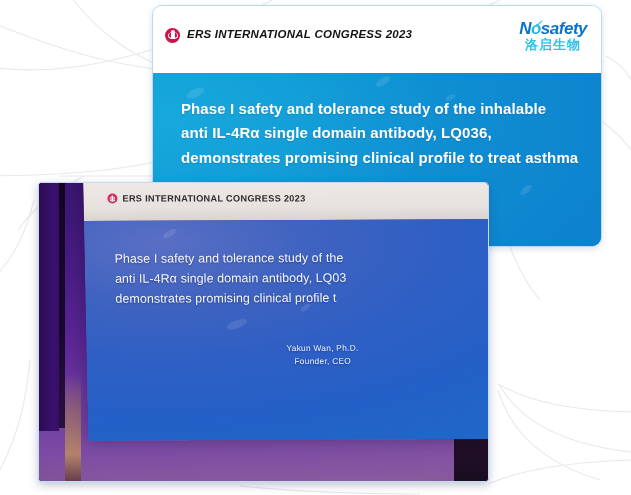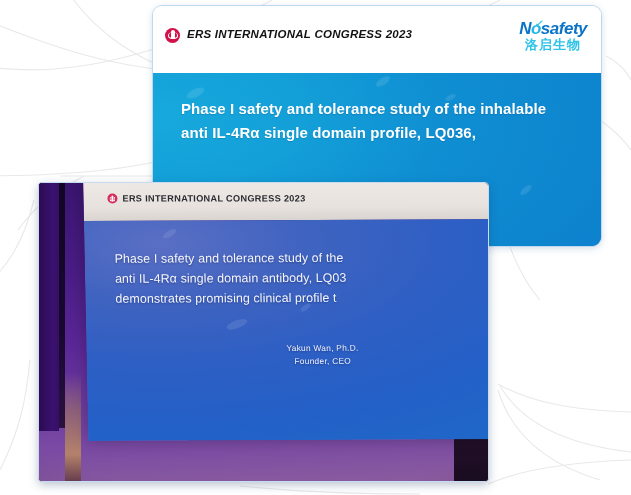--- a/index.html
+++ b/index.html
@@ -308,21 +308,22 @@
   <div id="slide-body">
     <span class="blob" id="blob-a"></span>
     <span class="blob" id="blob-b"></span>
     <span class="blob" id="blob-c"></span>
     <span class="blob" id="blob-d"></span>
     <span class="blob" id="blob-e"></span>
     <span class="blob" id="blob-f"></span>
 
     <div id="slide-title">
       <span class="tline">Phase I safety and tolerance study of the inhalable</span>
-      <span class="tline">anti IL-4Rα single domain profile, LQ036,</span>
+      <span class="tline">anti IL-4Rα single domain antibody, LQ036,</span>
+      <span class="tline">demonstrates promising clinical profile to treat asthma</span>
     </div>
   </div>
 </div>
 
 <div id="photo">
   <div id="photo-wall"></div>
   <div id="pillar-edge"></div>
   <div id="pillar-dark"></div>
   <div id="pillar-warm"></div>
   <div id="stage-dark-r"></div>

